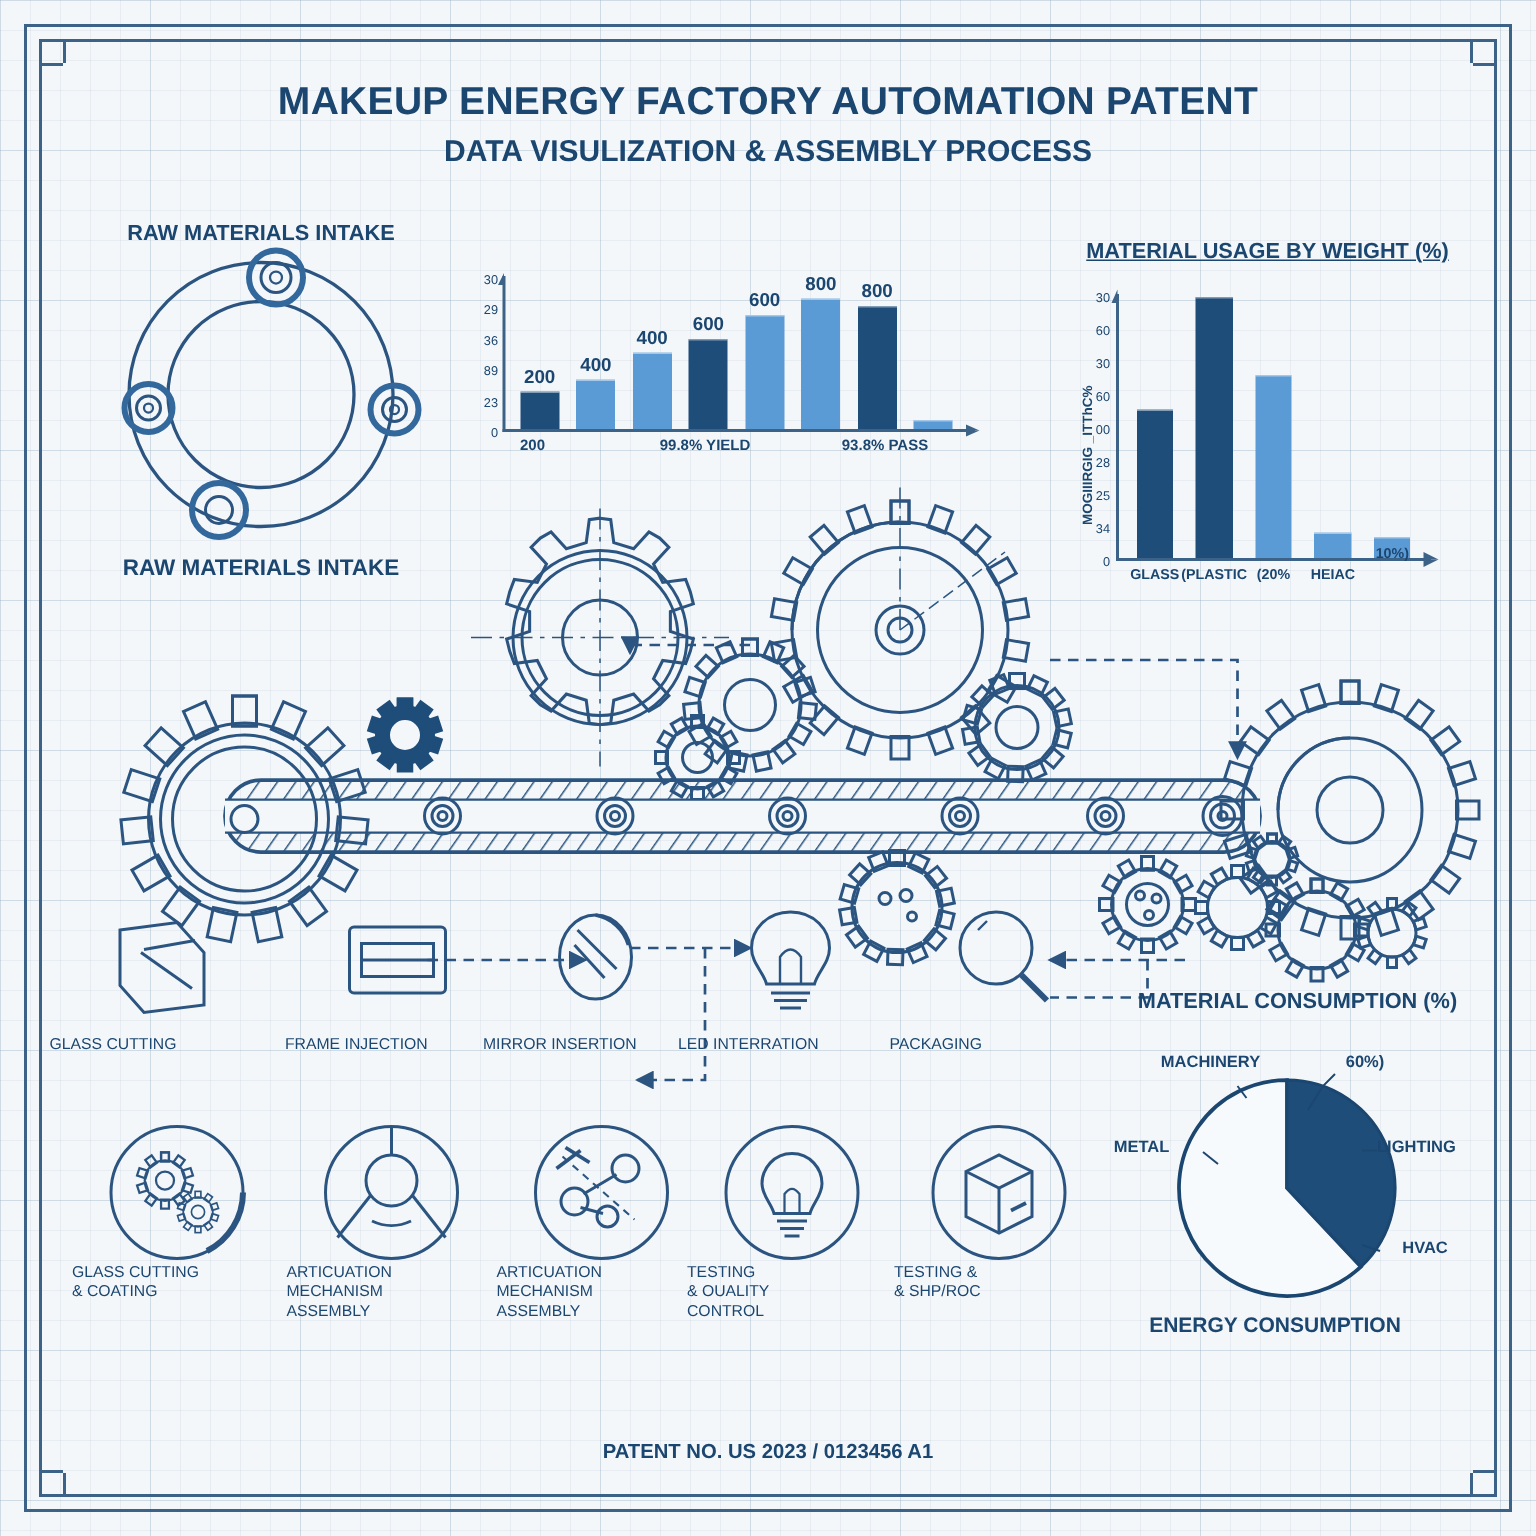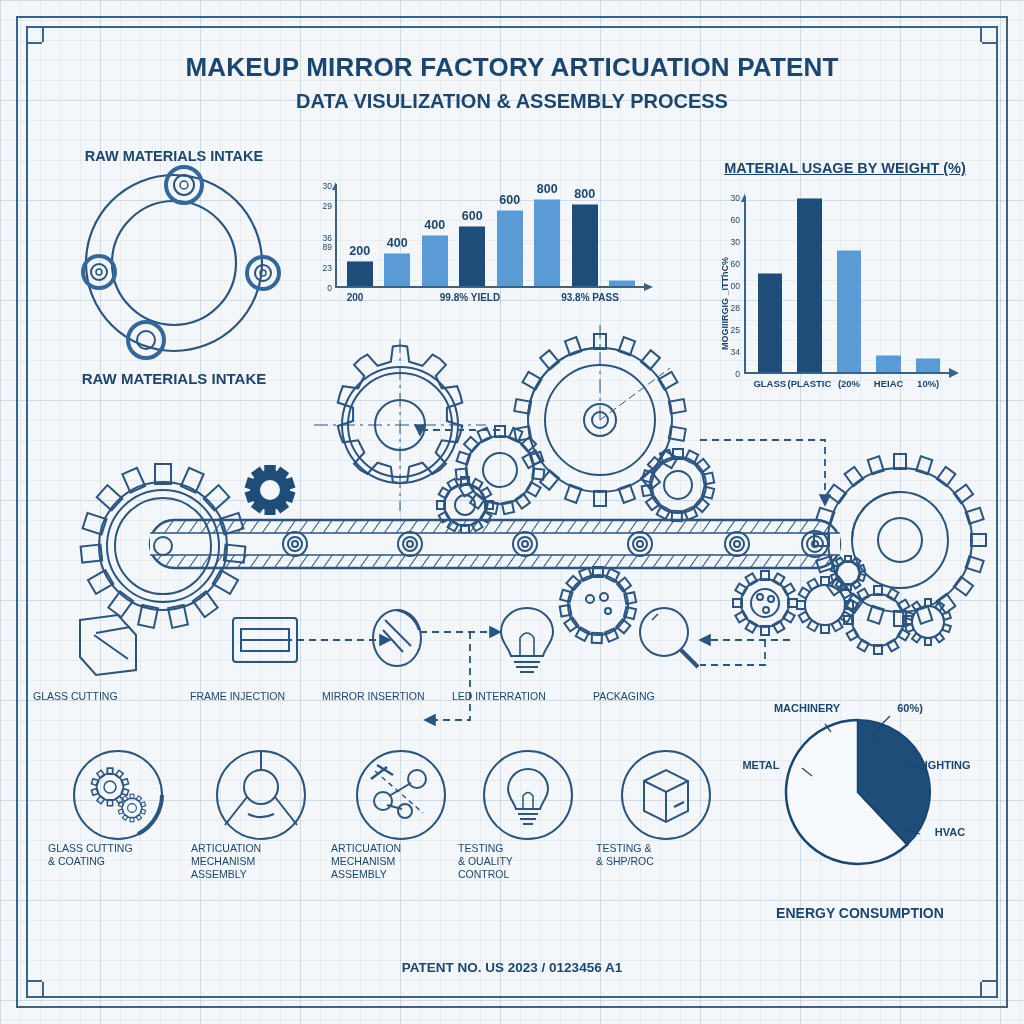--- a/index.html
+++ b/index.html
@@ -107,21 +107,21 @@
   <div class="frame-inner"></div>
   <div class="corner-tick ct-tl-h"></div>
   <div class="corner-tick ct-tl-v"></div>
   <div class="corner-tick ct-tr-h"></div>
   <div class="corner-tick ct-tr-v"></div>
   <div class="corner-tick ct-bl-h"></div>
   <div class="corner-tick ct-bl-v"></div>
   <div class="corner-tick ct-br-h"></div>
   <div class="corner-tick ct-br-v"></div>
 
-  <div class="title-main">MAKEUP MIRROR FACTORY ARTICUATION PATENT</div>
+  <div class="title-main">MAKEUP ENERGY FACTORY AUTOMATION PATENT</div>
   <div class="title-sub">DATA VISULIZATION &amp; ASSEMBLY PROCESS</div>
 
   <svg class="svg-layer" width="1024" height="1024" viewBox="0 0 1024 1024">
     <defs>
       <g id="gearteeth"></g>
       <pattern id="belthatch" width="10" height="10" patternTransform="rotate(35)" patternUnits="userSpaceOnUse">
         <line x1="0" y1="0" x2="0" y2="10" stroke="#2b5580" stroke-width="2"></line>
       </pattern>
       <marker id="arrowhead" markerWidth="7" markerHeight="7" refX="6" refY="3.5" orient="auto">
         <path d="M0,0 L7,3.5 L0,7 Z" fill="#2b5580"></path>
@@ -627,21 +627,21 @@
     <div class="axis-line" style="left:35px; top:146px; width:315px; height:2px;"></div>
     <svg width="360" height="175" style="position:absolute;left:0;top:0;">
       <path d="M36,50 L36,42 L32,50 Z" fill="#3d6288"></path>
       <path d="M344,147 L353,147 L344,143 Z" fill="#3d6288"></path>
       <path d="M353,147 L344,151 L344,147 Z" fill="#3d6288"></path>
     </svg>
 
     <div id="prod-yticks">
         <div class="tick-lbl" style="left: 6px; width: 26px; top: 41px;">30</div>
         <div class="tick-lbl" style="left: 6px; width: 26px; top: 61.4px;">29</div>
-        <div class="tick-lbl" style="left: 6px; width: 26px; top: 93px;">36</div>
+        <div class="tick-lbl" style="left: 6px; width: 26px; top: 82px;">36</div>
         <div class="tick-lbl" style="left: 6px; width: 26px; top: 102.2px;">89</div>
         <div class="tick-lbl" style="left: 6px; width: 26px; top: 122.6px;">23</div>
         <div class="tick-lbl" style="left: 6px; width: 26px; top: 143px;">0</div>
       </div>
     <div id="prod-bars">
         <div class="bar" style="left: 46.625px; width: 26.25px; height: 25.5px; top: 120.5px; bottom: auto; background: rgb(31, 77, 122); border-top: 1px solid rgba(255, 255, 255, 0.45);"></div>
         <div class="bar-val" style="left: 38.625px; width: 42.25px; top: 103.5px;">200</div>
         <div class="bar" style="left: 84.125px; width: 26.25px; height: 33.15px; top: 112.85px; bottom: auto; background: rgb(91, 155, 213); border-top: 1px solid rgba(255, 255, 255, 0.45);"></div>
         <div class="bar-val" style="left: 76.125px; width: 42.25px; top: 95.85px;">400</div>
         <div class="bar" style="left: 121.625px; width: 26.25px; height: 51px; top: 95px; bottom: auto; background: rgb(91, 155, 213); border-top: 1px solid rgba(255, 255, 255, 0.45);"></div>
@@ -692,25 +692,26 @@
         <div class="bar" style="left: 97.124px; width: 24.552px; height: 174px; top: 38px; bottom: auto; background: rgb(31, 77, 122); border-top: 1px solid rgba(255, 255, 255, 0.45);"></div>
         <div class="bar" style="left: 136.724px; width: 24.552px; height: 121.8px; top: 90.2px; bottom: auto; background: rgb(91, 155, 213); border-top: 1px solid rgba(255, 255, 255, 0.45);"></div>
         <div class="bar" style="left: 176.324px; width: 24.552px; height: 17.4px; top: 194.6px; bottom: auto; background: rgb(91, 155, 213); border-top: 1px solid rgba(255, 255, 255, 0.45);"></div>
         <div class="bar" style="left: 215.924px; width: 24.552px; height: 14.5px; top: 197.5px; bottom: auto; background: rgb(91, 155, 213); border-top: 1px solid rgba(255, 255, 255, 0.45);"></div>
       </div>
     <div id="mat-xticks">
         <div class="xtick-lbl" style="left: 41px; width: 57.6px; top: 218px; font-size: 9.5px;">GLASS</div>
         <div class="xtick-lbl" style="left: 80.6px; width: 57.6px; top: 218px; font-size: 9.5px;">(PLASTIC</div>
         <div class="xtick-lbl" style="left: 120.2px; width: 57.6px; top: 218px; font-size: 9.5px;">(20%</div>
         <div class="xtick-lbl" style="left: 159.8px; width: 57.6px; top: 218px; font-size: 9.5px;">HEIAC</div>
-        <div class="xtick-lbl" style="left: 199.4px; width: 57.6px; top: 218px; font-size: 9.5px;">10%)</div>
+        <div class="xtick-lbl" style="left: 199.4px; width: 57.6px; top: 204px; font-size: 9.5px;">10%)</div>
       </div>
   </div>
 
   <div class="chart" style="left:730px; top:660px; width:280px; height:250px;">
+    <div class="panel-title" style="left:0; top:0; width:270px;">MATERIAL CONSUMPTION (%)</div>
 
     <svg width="280" height="250" style="position:absolute;left:0;top:0;">
 
       <path id="pie-slice-white" fill="#f7fafc" stroke="#1b4670" stroke-width="2.5" d="M128,132 L177.2873916268656,184.48574117434163 A72,72 0 1,1 128,60 Z"></path>
 
       <path id="pie-slice-dark" fill="#1f4d7a" stroke="#1b4670" stroke-width="2" d="M128,132 L128,60 A72,72 0 0,1 177.2873916268656,184.48574117434163 Z"></path>
 
       <g stroke="#1b4670" stroke-width="1.3" fill="none">
         <path d="M95,64 L101,72"></path>
         <path d="M160,56 L152,64 L142,80"></path>
@@ -719,21 +720,21 @@
         <path d="M190,174 L178,170"></path>
       </g>
     </svg>
 
     <div class="xtick-lbl" style="left:22px; top:42px; width:110px; font-size:11px;">MACHINERY</div>
     <div class="xtick-lbl" style="left:150px; top:42px; width:60px; font-size:11px;">60%)</div>
     <div class="xtick-lbl" style="left:-5px; top:99px; width:72px; font-size:11px;">METAL</div>
     <div class="xtick-lbl" style="left:188px; top:99px; width:80px; font-size:11px; text-align:left;">LIGHTING</div>
     <div class="xtick-lbl" style="left:190px; top:166px; width:60px; font-size:11px; text-align:center;">HVAC</div>
 
-    <div class="panel-title" style="left:15px; top:215px; width:230px; font-size:14px;margin-top:30px;">ENERGY CONSUMPTION</div>
+    <div class="panel-title" style="left:5px; top:215px; width:230px; font-size:14px;">ENERGY CONSUMPTION</div>
   </div>
 
   <div id="row1-captions">
       <div class="caption" style="left: 33px; width: 150px; top: 690px; font-size: 10.5px;">GLASS CUTTING</div>
       <div class="caption" style="left: 190px; width: 150px; top: 690px; font-size: 10.5px;">FRAME INJECTION</div>
       <div class="caption" style="left: 322px; width: 150px; top: 690px; font-size: 10.5px;">MIRROR INSERTION</div>
       <div class="caption" style="left: 452px; width: 150px; top: 690px; font-size: 10.5px;">LED INTERRATION</div>
       <div class="caption" style="left: 593px; width: 150px; top: 690px; font-size: 10.5px;">PACKAGING</div>
     </div>
   <div id="row2-captions">

